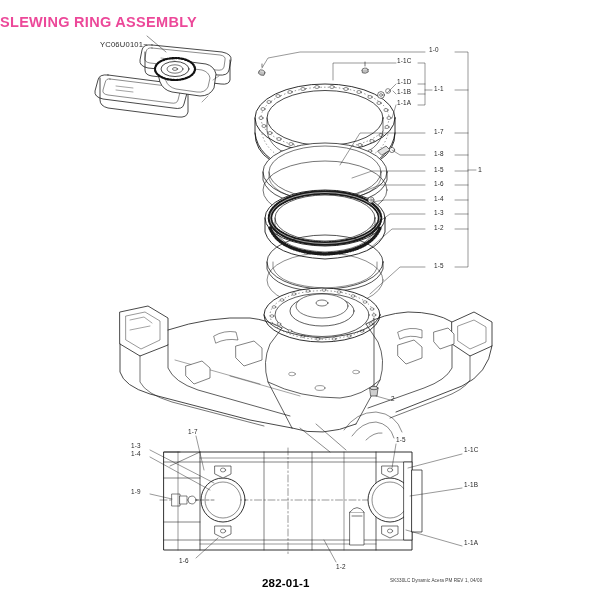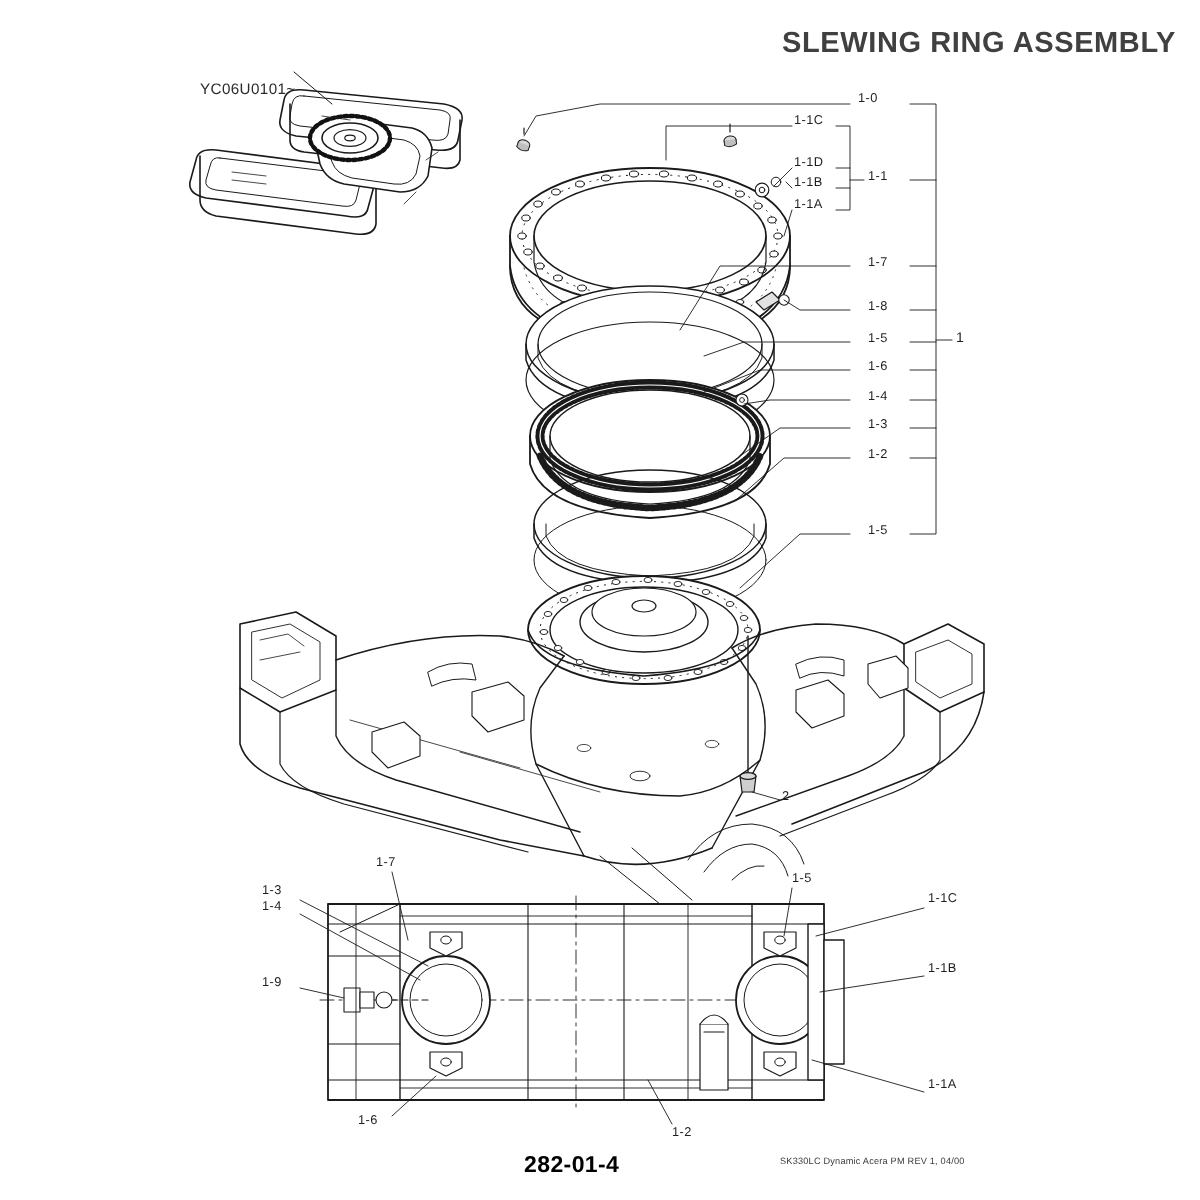--- a/index.html
+++ b/index.html
@@ -21,25 +21,25 @@
     left: 0;
     top: 0;
     width: 600px;
     height: 600px;
   }
   .ttl {
     position: absolute;
     left: 0;
     top: 14px;
     width: 588px;
-    text-align: right;
+    text-align: left;
     font-size: 14.5px;
     font-weight: bold;
     letter-spacing: 0.3px;
-    color: #404040;
+    color: #ec4899;
   }
   .modelcode {
     position: absolute;
     left: 100px;
     top: 40px;
     font-size: 7.6px;
     color: #2b2b2b;
     letter-spacing: 0.2px;
   }
   .pageno {
@@ -447,16 +447,16 @@
   <div class="cal" style="left:131px; top:451px;">1-4</div>
   <div class="cal" style="left:131px; top:489px;">1-9</div>
   <div class="cal" style="left:188px; top:429px;">1-7</div>
   <div class="cal" style="left:396px; top:437px;">1-5</div>
   <div class="cal" style="left:464px; top:447px;">1-1C</div>
   <div class="cal" style="left:464px; top:482px;">1-1B</div>
   <div class="cal" style="left:464px; top:540px;">1-1A</div>
   <div class="cal" style="left:179px; top:558px;">1-6</div>
   <div class="cal" style="left:336px; top:564px;">1-2</div>
 
-  <div class="pageno">282-01-4</div>
+  <div class="pageno">282-01-1</div>
   <div class="revline">SK330LC Dynamic Acera PM REV 1, 04/00</div>
 
 </div>
 
 </body></html>

